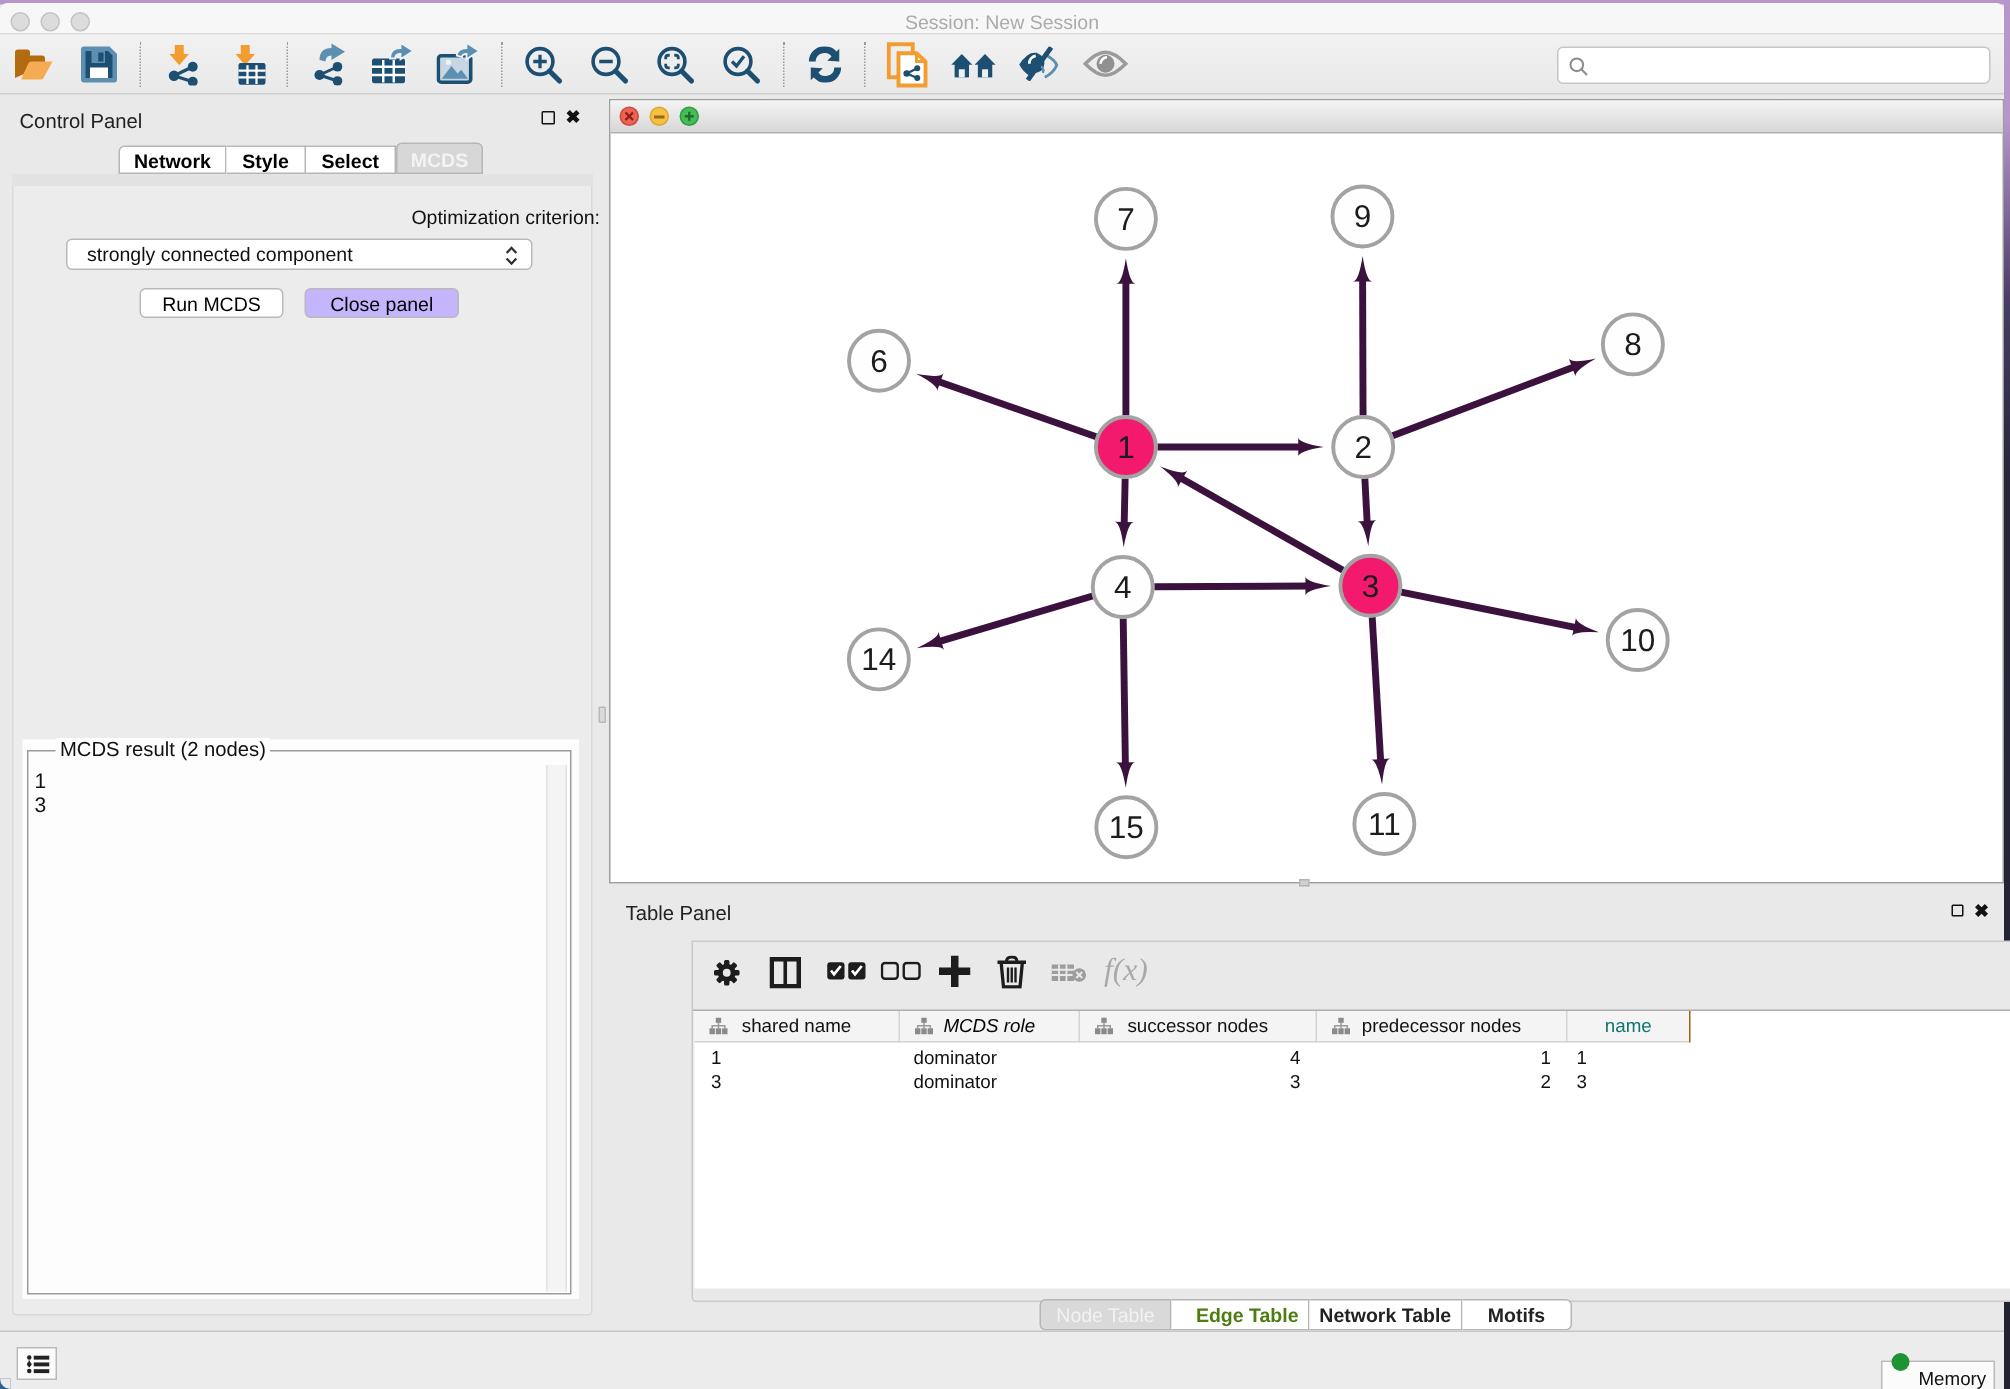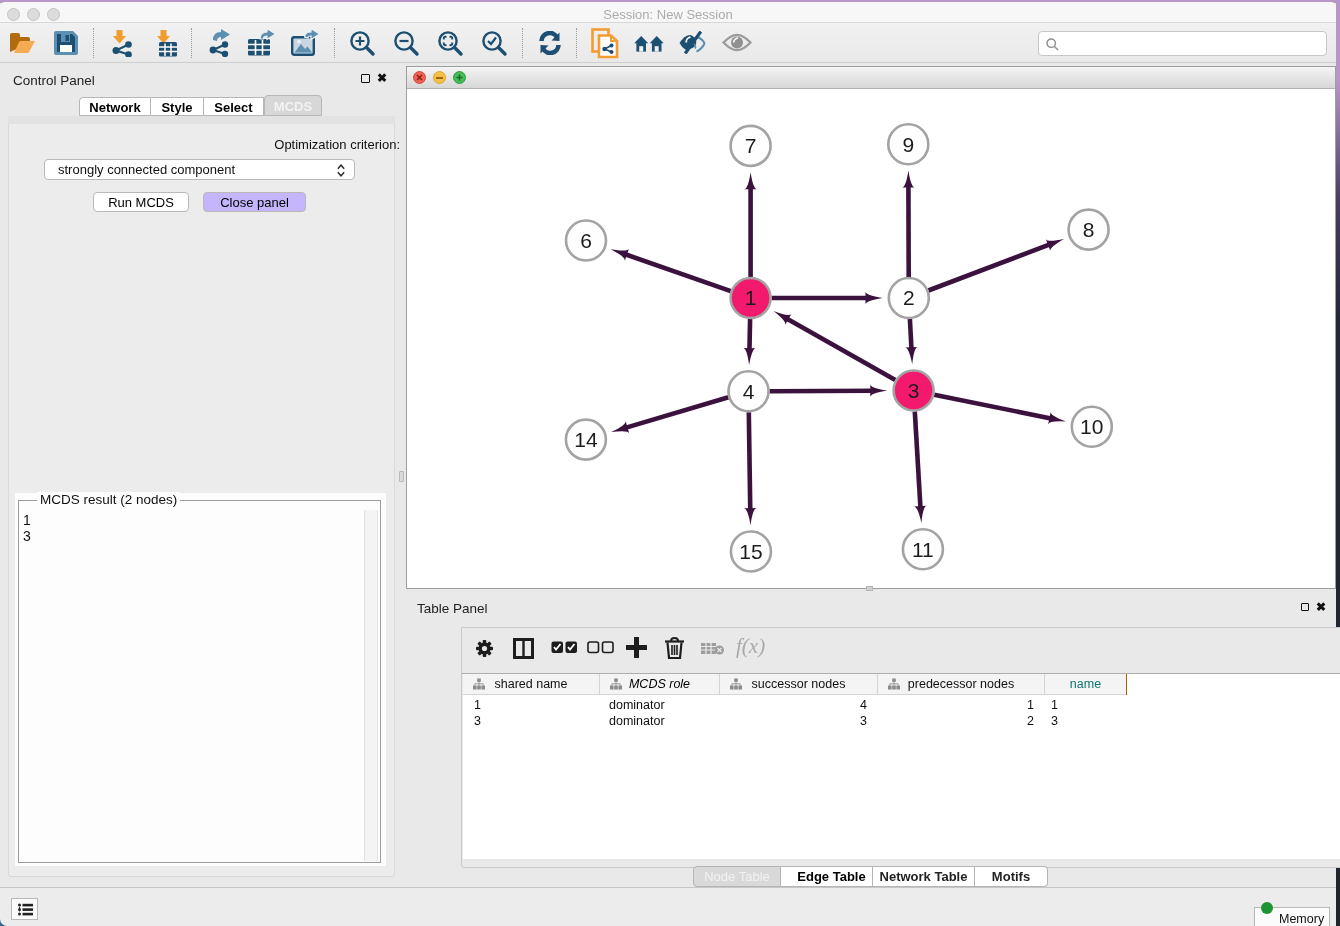--- a/index.html
+++ b/index.html
@@ -330,21 +330,21 @@
   <div class="abs" style="left:415px;top:70px;width:157px;text-align:right;font-size:12.5px;color:#111;">1</div>
   <div class="abs" style="left:589px;top:70px;font-size:12.5px;color:#111;">1</div>
   <div class="abs" style="left:12px;top:86px;font-size:12.5px;color:#111;">3</div>
   <div class="abs" style="left:147px;top:86px;font-size:12.5px;color:#111;">dominator</div>
   <div class="abs" style="left:257px;top:86px;width:148px;text-align:right;font-size:12.5px;color:#111;">3</div>
   <div class="abs" style="left:415px;top:86px;width:157px;text-align:right;font-size:12.5px;color:#111;">2</div>
   <div class="abs" style="left:589px;top:86px;font-size:12.5px;color:#111;">3</div>
 </div>
 
 <div class="abs" style="left:693px;top:866px;width:88px;height:21px;background:#d9d9d9;border:1px solid #b5b5b5;border-radius:4px 0 0 4px;text-align:center;font-size:13px;color:#f2f2f2;padding-top:2px;">Node Table</div>
-<div class="abs" style="left:781px;top:866px;width:92px;height:21px;background:#fff;border:1px solid #b5b5b5;border-left:none;text-align:center;font-size:13px;font-weight:bold;color:#000000;padding-top:2px;padding-left:10px;">Edge Table</div>
+<div class="abs" style="left:781px;top:866px;width:92px;height:21px;background:#fff;border:1px solid #b5b5b5;border-left:none;text-align:center;font-size:13px;font-weight:bold;color:#4d7c0f;padding-top:2px;padding-left:10px;">Edge Table</div>
 <div class="abs" style="left:873px;top:866px;width:102px;height:21px;background:#fff;border:1px solid #b5b5b5;border-left:none;text-align:center;font-size:13px;font-weight:bold;color:#222;padding-top:2px;">Network Table</div>
 <div class="abs" style="left:975px;top:866px;width:73px;height:21px;background:#fff;border:1px solid #b5b5b5;border-left:none;border-radius:0 4px 4px 0;text-align:center;font-size:13px;font-weight:bold;color:#222;padding-top:2px;">Motifs</div>
 
 <div class="abs" style="left:0;top:887px;width:1336px;height:39px;background:#ececec;border-top:1px solid #c6c6c6;">
   <div class="abs" style="left:11px;top:10px;width:27px;height:22px;background:#fbfbfb;border:1px solid #b9b9b9;">
     <svg class="abs" style="left:6px;top:4px;" width="15" height="13" viewBox="0 0 15 13">
       <line x1="1.5" y1="1" x2="1.5" y2="13" stroke="#222" stroke-width="1" stroke-dasharray="1.5 1.5"></line>
       <circle cx="1.5" cy="2" r="1.5" fill="#222"></circle>
         <rect x="4.5" y="0.8" width="10.5" height="2.6" fill="#222"></rect>
       <circle cx="1.5" cy="6.5" r="1.5" fill="#222"></circle>

